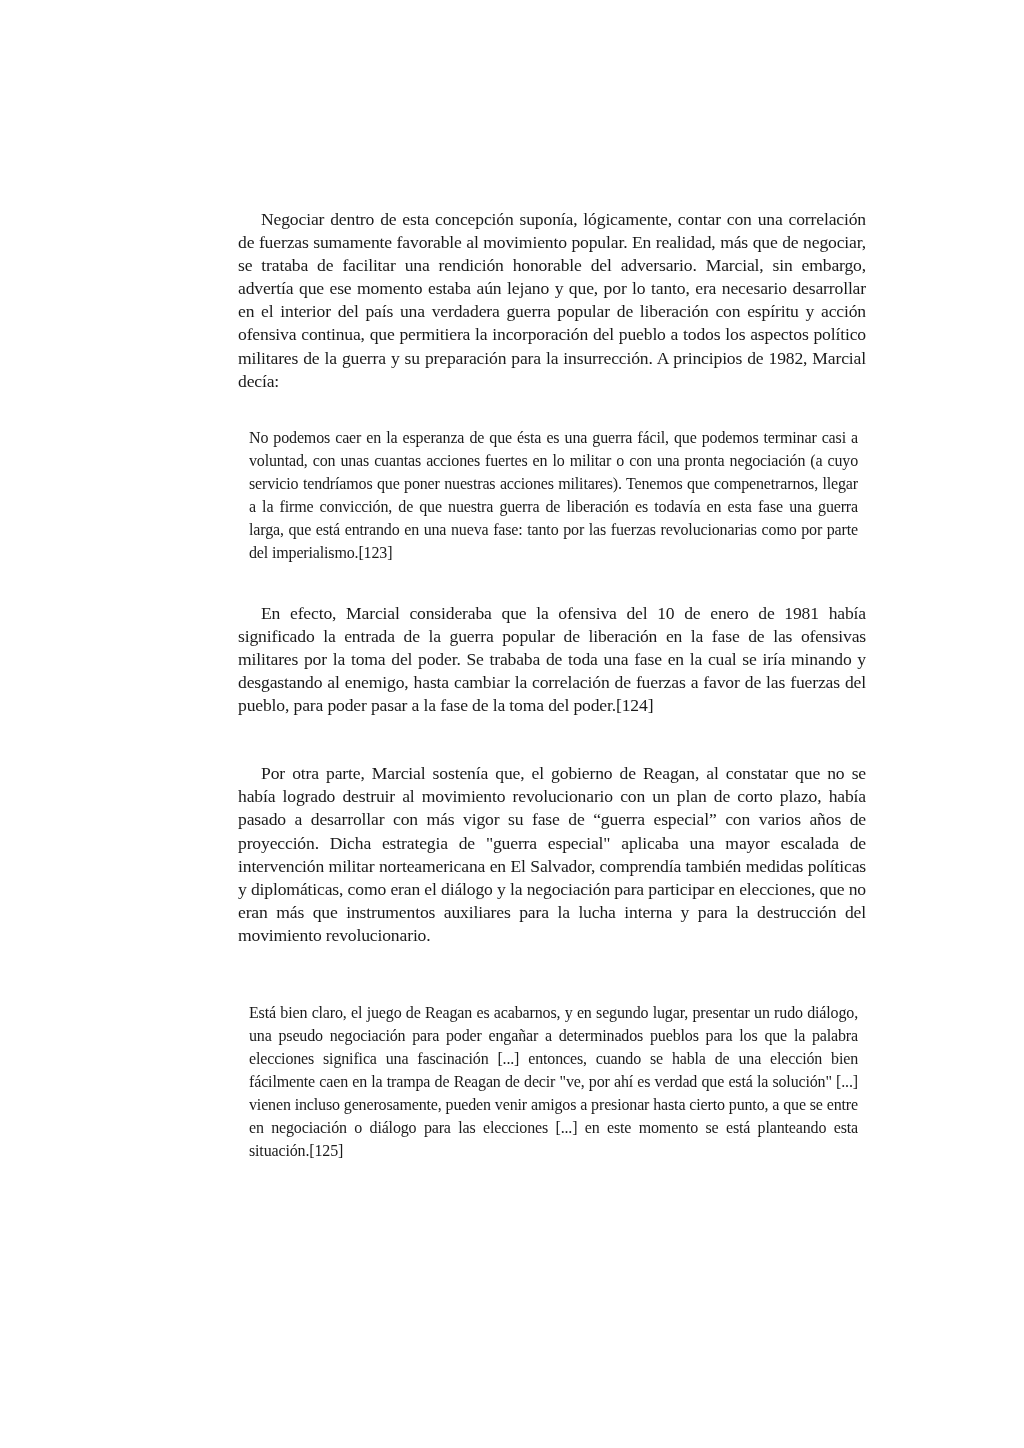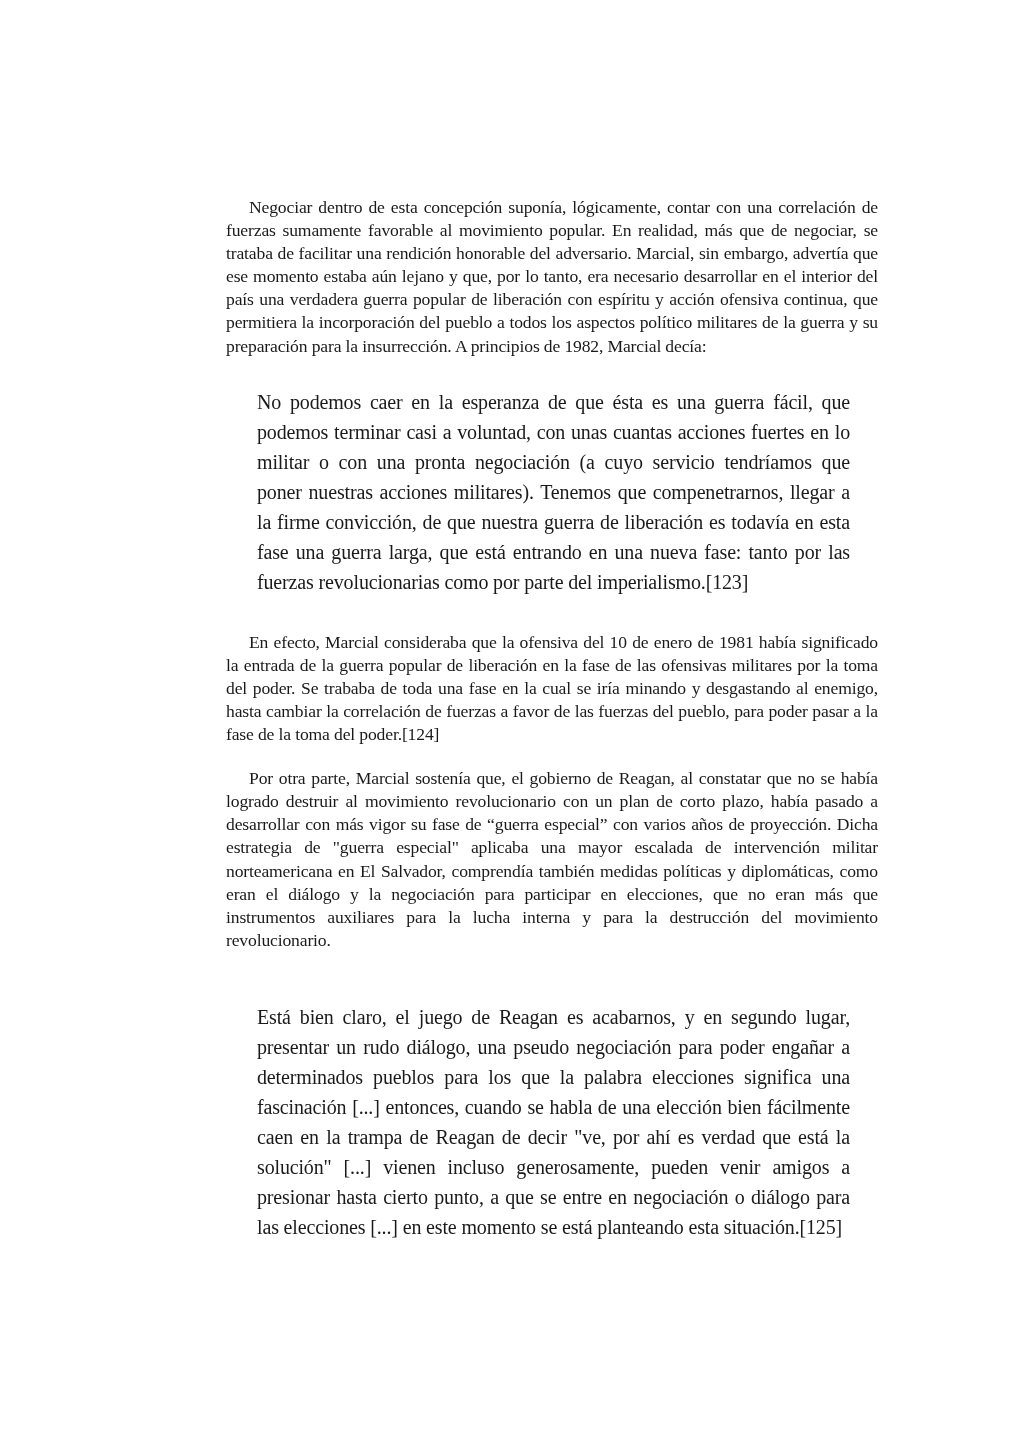--- a/index.html
+++ b/index.html
@@ -19,28 +19,28 @@
       position: absolute;
       left: 226px;
       top: 196px;
       width: 652px;
     }
     .para {
       font-size: 17.6px;
       line-height: 23.1px;
       text-align: justify;
       text-indent: 23px;
-      margin: 0;
+      margin: 12px;
       letter-spacing: -0.15px;
     }
     .quote {
-      font-size: 20px;
-      line-height: 30px;
+      font-size: 16px;
+      line-height: 23px;
       text-align: justify;
-      margin: 8px;
+      margin: 0;
       padding-left: 23px;
       padding-right: 20px;
       letter-spacing: -0.15px;
     }
     .gap-after-para { height: 21px; }
     .gap-after-quote { height: 26px; }
   </style>
 </head>
 <body>
 

